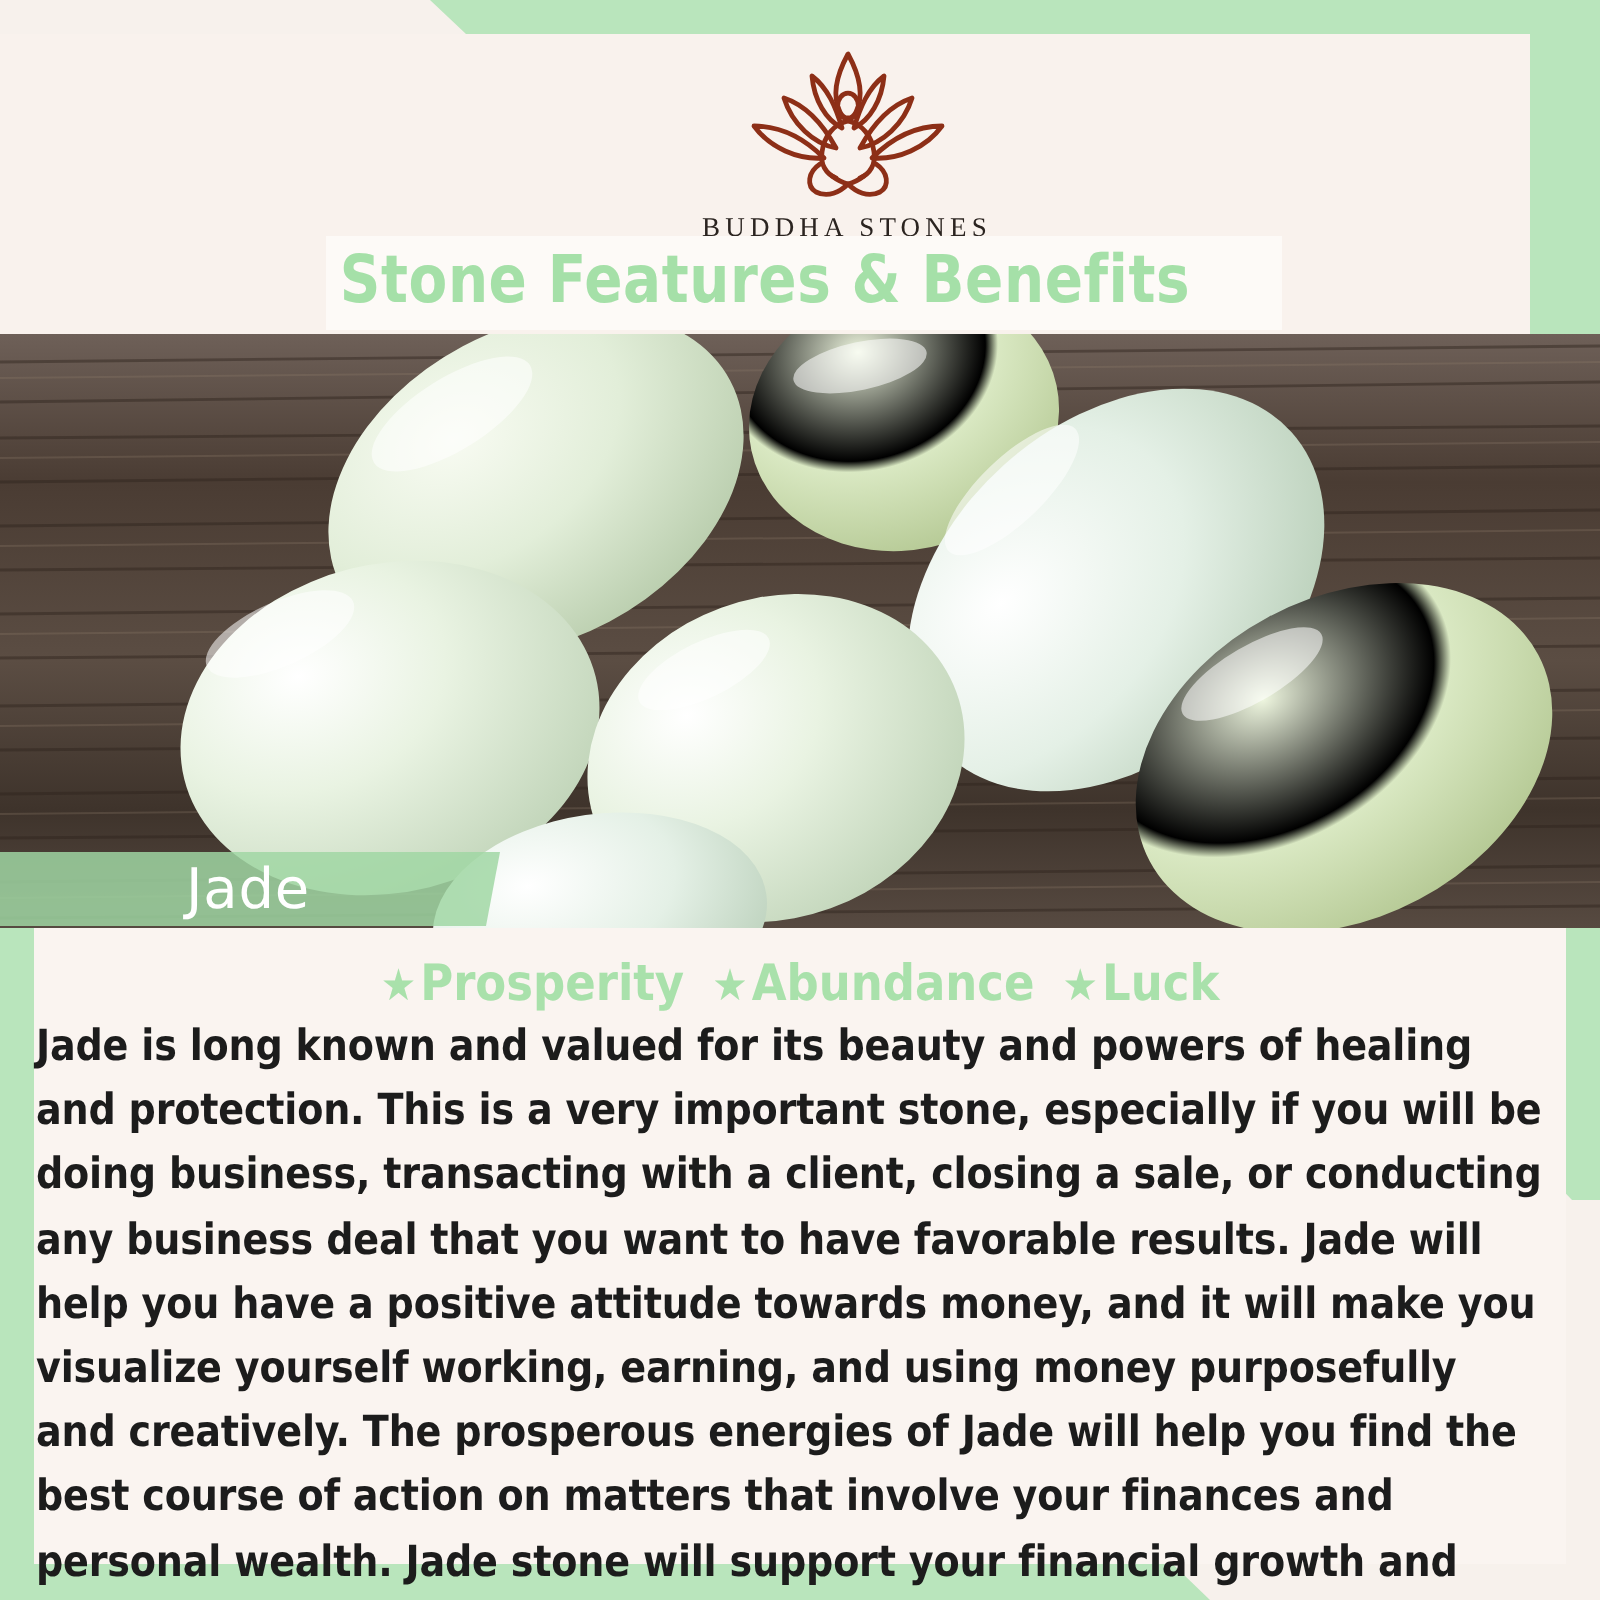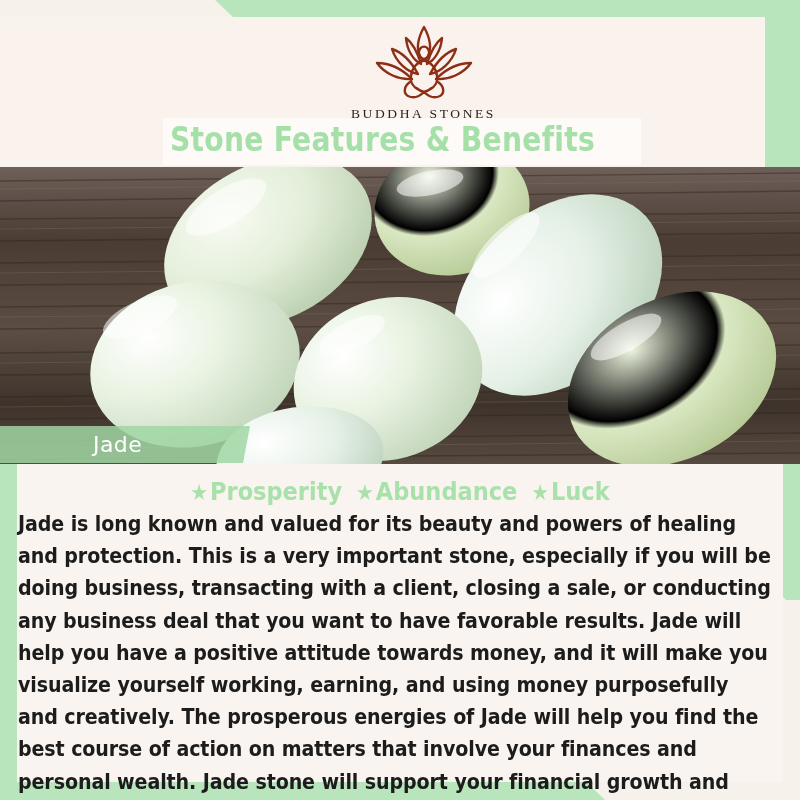--- a/index.html
+++ b/index.html
@@ -121,21 +121,21 @@
     position: absolute;
     left: 0; top: 426px;
     width: 250px; height: 37px;
     background: rgba(160, 214, 163, 0.84);
     clip-path: polygon(0 0, 250px 0, 243px 37px, 0 37px);
   }
   .jade-label {
     position: absolute;
     left: 93px; top: 428px;
     font-family: "DejaVu Sans", sans-serif;
-    font-size: 22px;
+    font-size: 28px;
     color: #ffffff;
     line-height: 34px;
     letter-spacing: 0.4px;
   }
 
   
   .body-panel {
     position: absolute;
     left: 17px; top: 464px;
     width: 766px; height: 318px;

